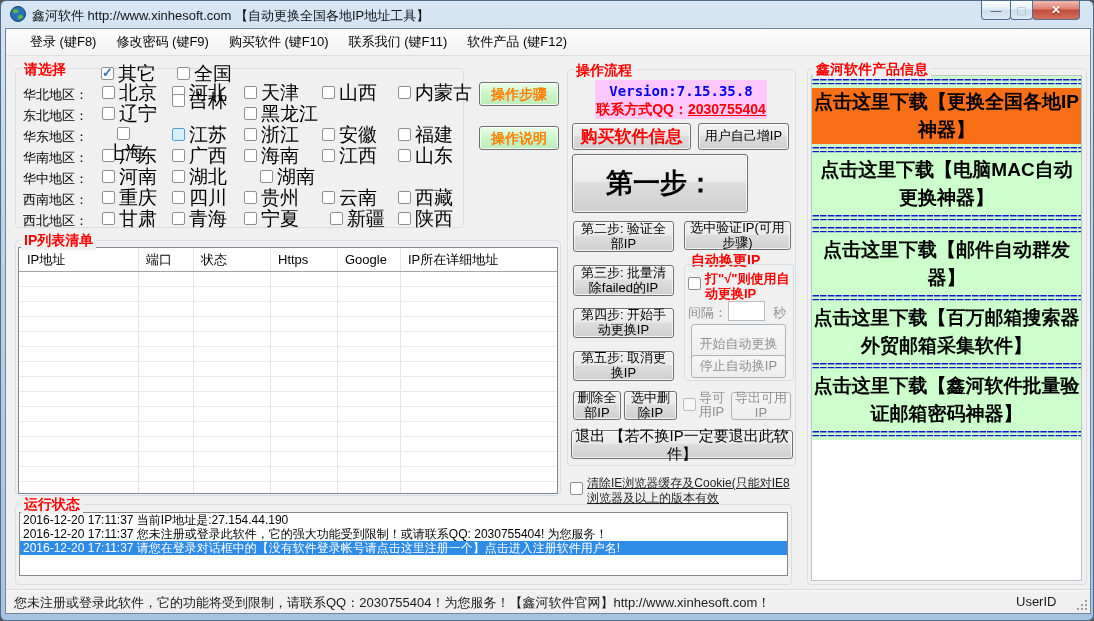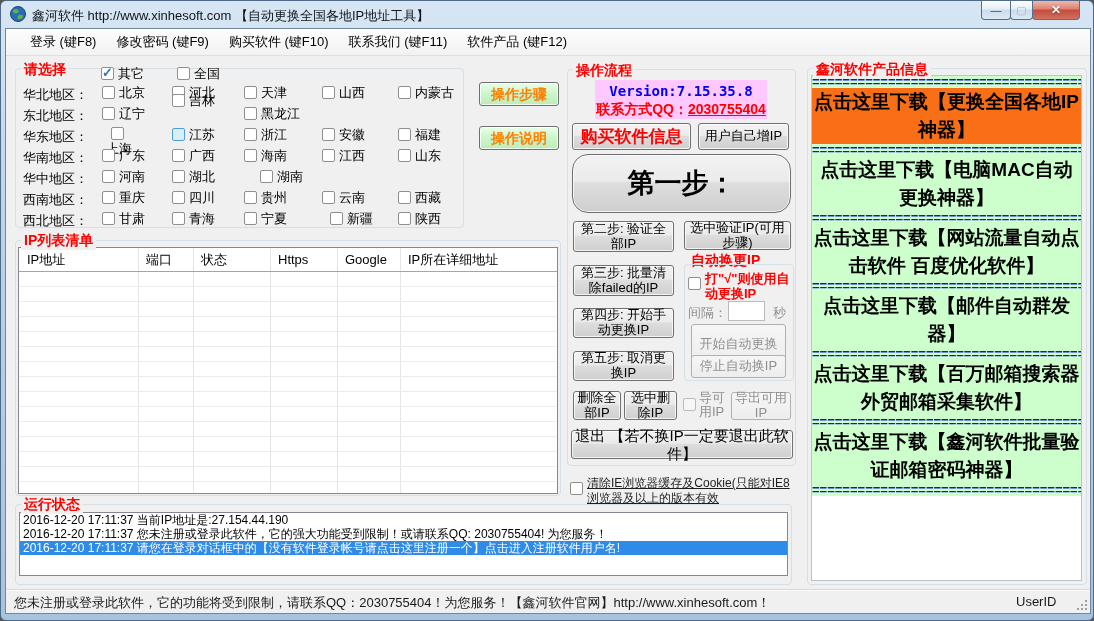--- a/index.html
+++ b/index.html
@@ -35,21 +35,21 @@
             background:#F0F0F0; padding:0 3px; white-space:nowrap; z-index:3; }
 
   
   .cb { display:inline-block; width:13px; height:13px; background:#FFF; border:1px solid #8E8F8F;
         border-radius:2px; vertical-align:middle; position:relative; flex:none; }
   .cb.checked::after { content:"✓"; position:absolute; left:0px; top:-3px; font-size:13px;
                        font-weight:bold; color:#3873B5; }
   .cb.hot { background:#D9EFFC; border-color:#4E9FD8; }
   .cb.disabled { border-color:#B8BCBE; background:#F6F6F6; }
   .opt { position:absolute; display:flex; align-items:center; height:15px; }
-  .opt .lbl { font-size:13px; color:#000; margin-left:4px; white-space:nowrap; }
+  .opt .lbl { font-size:19px; color:#000; margin-left:4px; white-space:nowrap; }
   .row-label { position:absolute; font-size:13px; color:#000; white-space:nowrap; }
 
   
   .btn { position:absolute; border:1px solid #707070; border-radius:3px;
          background:linear-gradient(#F2F2F2,#EBEBEB 45%,#DDDDDD 50%,#CFCFCF);
          box-shadow:inset 0 0 0 1px rgba(255,255,255,.75);
          display:flex; align-items:center; justify-content:center; text-align:center;
          font-size:13px; color:#000; line-height:1.15; padding:9px 2px; }
   .btn.green { background:linear-gradient(#EAFFEA,#CCF5CA 50%,#BCEDBA);
                color:#FF7E00; font-weight:bold; font-size:14px; }
@@ -322,21 +322,21 @@
   <div class="verbox" style="left:594px;top:79px;width:172px;height:39px;">
     <div class="ver-line1">Version:7.15.35.8</div>
     <div class="ver-line2">
       <span>联系方式QQ：</span><span class="qq">2030755404</span>
     </div>
   </div>
 
   <div class="btn red-text" style="left:571px;top:122px;width:119px;height:27px;">购买软件信息</div>
   <div class="btn" style="left:697px;top:122px;width:91px;height:27px;">用户自己增IP</div>
 
-  <div class="btn big" style="left:571px;top:153px;width:219px;height:59px;border-radius:16px;">
+  <div class="btn big" style="left:571px;top:153px;width:176px;height:59px;">
     <div>
       <div>第一步：</div>
     </div>
   </div>
 
   <div class="btn" style="left:572px;top:220px;width:101px;height:31px;">第二步: 验证全部IP</div>
   <div class="btn" style="left:683px;top:220px;width:107px;height:29px;">选中验证IP(可用步骤)</div>
 
   <span class="red-note" style="left:690px;top:251px;">自动换更IP</span>
   <div class="gbox" style="left:683px;top:263px;width:110px;height:117px;"></div>
@@ -366,21 +366,20 @@
   <div class="ie-label" style="left:586px;top:475px;width:208px;">清除IE浏览器缓存及Cookie(只能对IE8浏览器及以上的版本有效</div>
 
   <div class="gbox" style="left:806px;top:67px;width:280px;height:517px;"></div>
   <span class="glabel" style="left:812px;top:60px;">鑫河软件产品信息</span>
   <div class="plist" style="left:810px;top:74px;width:271px;height:506px;">
       <div class="pdivider">================================================================</div>
       <div class="pitem" style="background: rgb(248, 111, 21);">点击这里下载【更换全国各地IP神器】</div>
       <div class="pdivider">================================================================</div>
       <div class="pitem">点击这里下载【电脑MAC自动更换神器】</div>
       <div class="pdivider">================================================================</div>
-      <div class="pitem">点击这里下载【网站流量自动点击软件 百度优化软件】</div>
       <div class="pdivider">================================================================</div>
       <div class="pitem">点击这里下载【邮件自动群发器】</div>
       <div class="pdivider">================================================================</div>
       <div class="pitem">点击这里下载【百万邮箱搜索器 外贸邮箱采集软件】</div>
       <div class="pdivider">================================================================</div>
       <div class="pitem">点击这里下载【鑫河软件批量验证邮箱密码神器】</div>
       <div class="pdivider">================================================================</div>
     </div>
 
   <div class="gbox" style="left:14px;top:503px;width:777px;height:81px;"></div>

